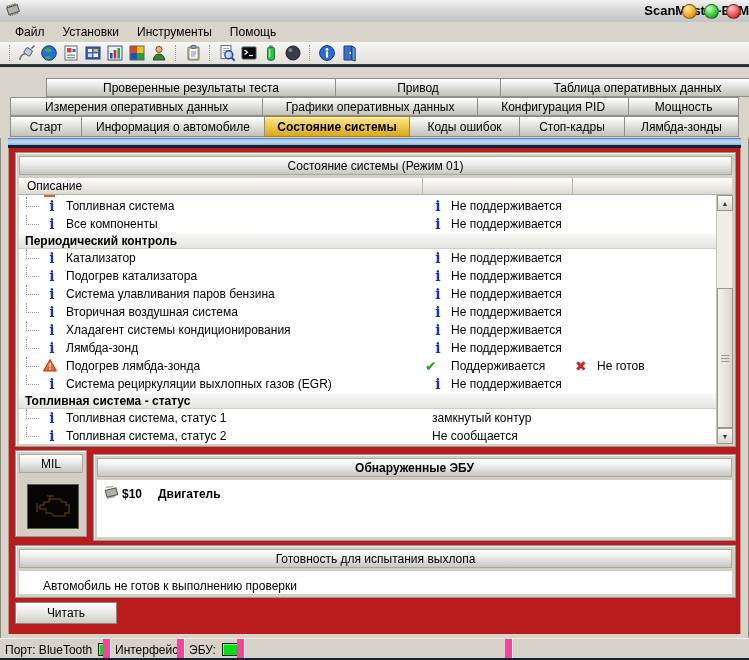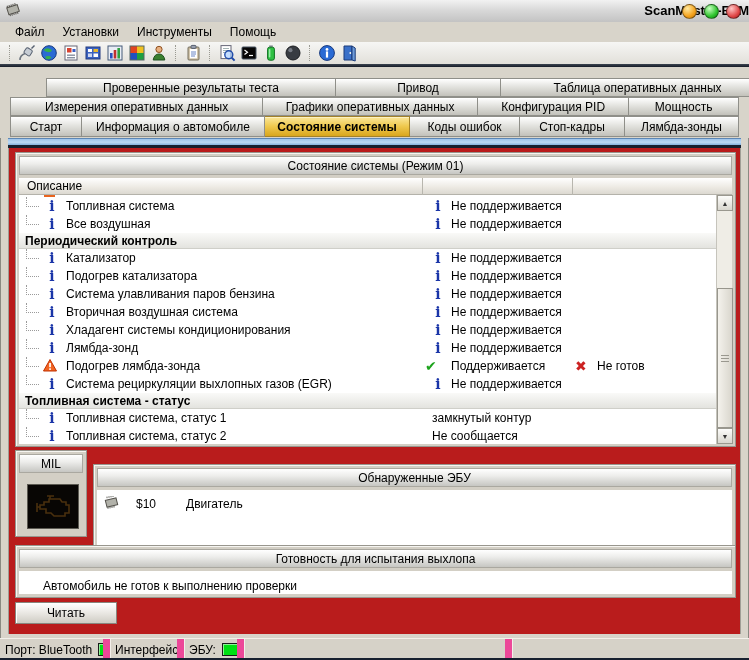--- a/index.html
+++ b/index.html
@@ -130,23 +130,23 @@
     background:linear-gradient(90deg,#f4f2ec,#d9d6cd);border:1px solid #98968d;box-sizing:border-box;
   }
   .sb-grip{position:absolute;left:3px;top:66px;width:8px;height:1px;background:#9a988f;
     box-shadow:0 3px 0 #9a988f,0 6px 0 #9a988f;}
   
   .gb-mil{left:6px;top:302px;width:72px;height:87px;}
   .mil-lamp{
     position:absolute;left:11px;top:33px;width:50px;height:43px;background:#080604;
     border:1px solid #5c5a52;display:flex;align-items:center;justify-content:center;
   }
-  .gb-ecu{left:84px;top:316px;width:643px;height:87px;}
+  .gb-ecu{left:84px;top:306px;width:643px;height:87px;font-weight:bold;}
   .ecu-body{position:absolute;left:3px;top:25px;right:3px;bottom:3px;background:#fff;}
-  .ecu-row{position:absolute;left:6px;top:6px;display:flex;align-items:center;gap:16px;}
+  .ecu-row{position:absolute;left:6px;top:6px;display:flex;align-items:center;gap:2px;}
   .ecu-id{font-size:12px;}
   .ecu-name{margin-left:14px;}
   
   .gb-ready{left:6px;top:397px;width:721px;height:53px;}
   .ready-body{position:absolute;left:3px;top:25px;right:3px;bottom:3px;background:#fff;}
   .ready-msg{position:absolute;left:24px;top:8px;}
   
   .read-btn{
     position:absolute;left:6px;top:454px;width:102px;height:22px;
     background:linear-gradient(#ffffff,#eceae6 45%,#cfccc4);
@@ -372,21 +372,21 @@
           <div class="trow">
             <span class="tree"></span>
             <span class="icon-info">i</span>
             <span class="lbl">Топливная система</span>
             <span class="icon-info st-icon">i</span>
             <span class="st-text">Не поддерживается</span>
           </div>
           <div class="trow">
             <span class="tree"></span>
             <span class="icon-info">i</span>
-            <span class="lbl">Все воздушная</span>
+            <span class="lbl">Все компоненты</span>
             <span class="icon-info st-icon">i</span>
             <span class="st-text">Не поддерживается</span>
           </div>
           <div class="tsec">
             <span>Периодический контроль</span>
           </div>
           <div class="trow">
             <span class="tree"></span>
             <span class="icon-info">i</span>
             <span class="lbl">Катализатор</span>

